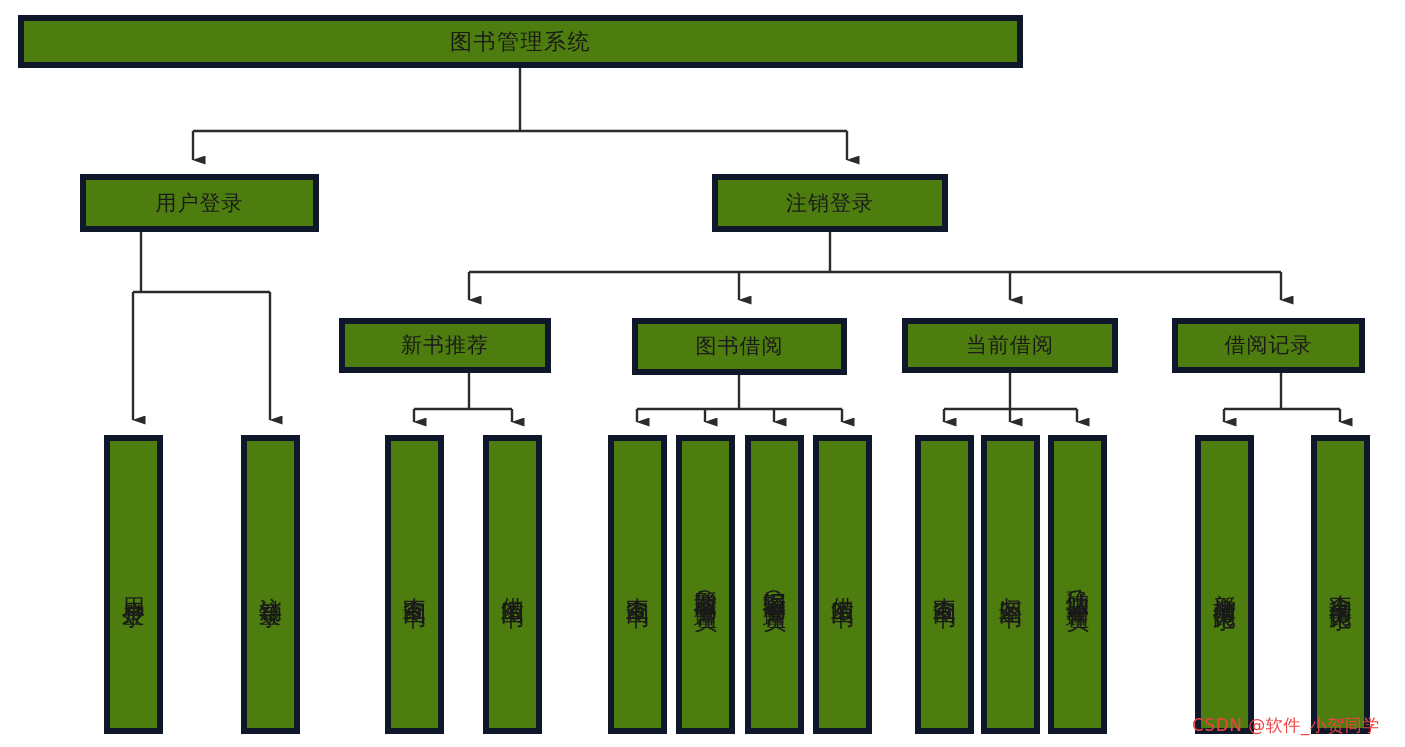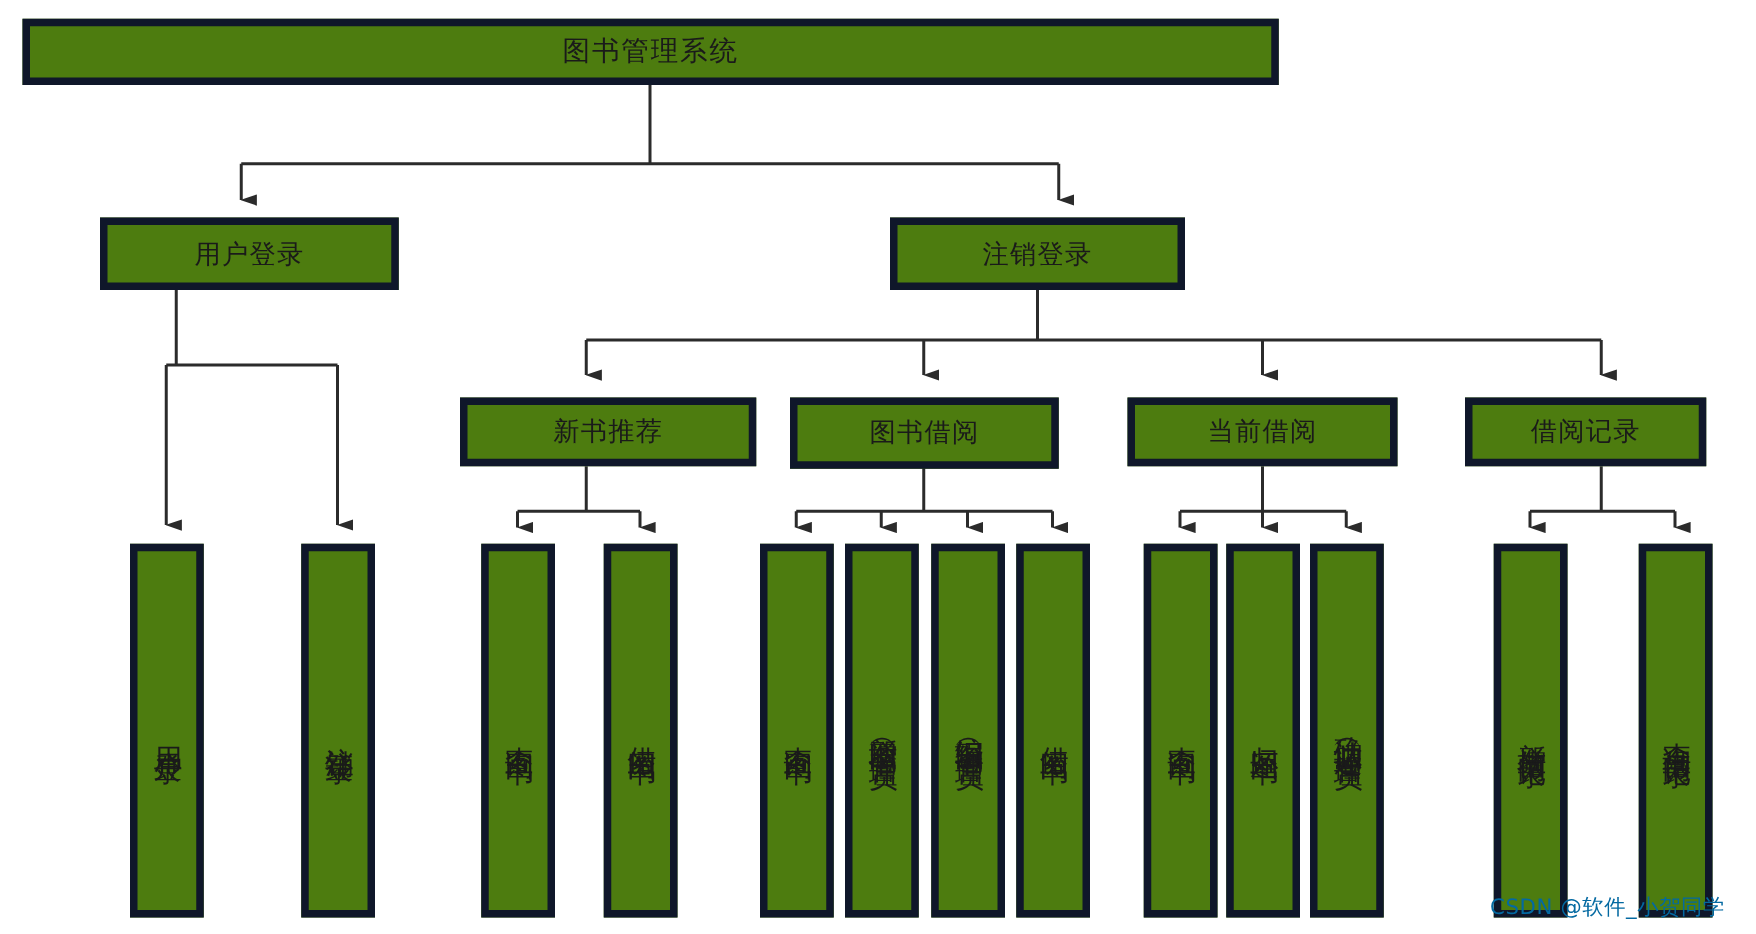--- a/index.html
+++ b/index.html
@@ -61,21 +61,21 @@
     writing-mode: vertical-rl;
     text-orientation: upright;
     font-size: 23px;
     letter-spacing: 3px;
     line-height: 1;
     max-height: 100%;
   }
   .watermark {
     position: absolute;
     font-size: 17px;
-    color: #0369a1;
+    color: #ef4444;
     letter-spacing: 0.5px;
     white-space: nowrap;
     font-family: "DejaVu Sans", "Liberation Sans", sans-serif;
   }
 </style>
 </head>
 <body>
 
 <div id="canvas">
 
@@ -134,21 +134,21 @@
   </div>
 
   <div class="node horiz" style="left:80px; top:174px; width:239px; height:58px;">
     <span class="label">用户登录</span>
   </div>
 
   <div class="node horiz" style="left:712px; top:174px; width:236px; height:58px;">
     <span class="label">注销登录</span>
   </div>
 
-  <div class="node horiz" style="left:368px; top:318px; width:237px; height:55px;">
+  <div class="node horiz" style="left:339px; top:318px; width:212px; height:55px;">
     <span class="label">新书推荐</span>
   </div>
 
   <div class="node horiz" style="left:632px; top:318px; width:215px; height:57px;">
     <span class="label">图书借阅</span>
   </div>
 
   <div class="node horiz" style="left:902px; top:318px; width:216px; height:55px;align-items:center;">
     <span class="label">当前借阅</span>
   </div>

